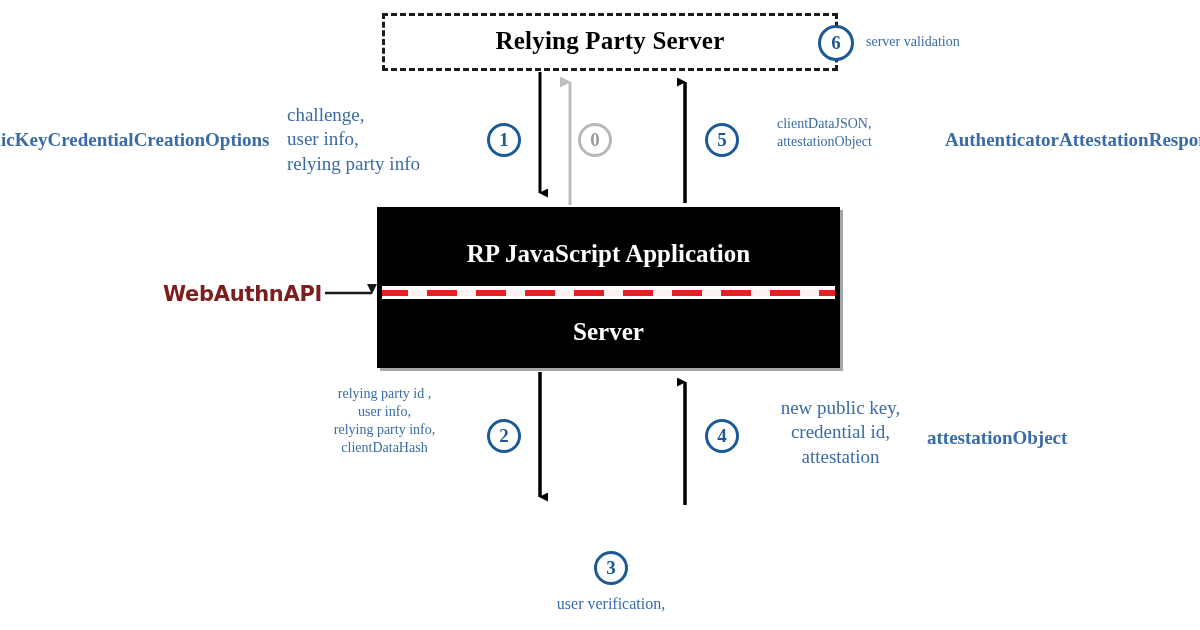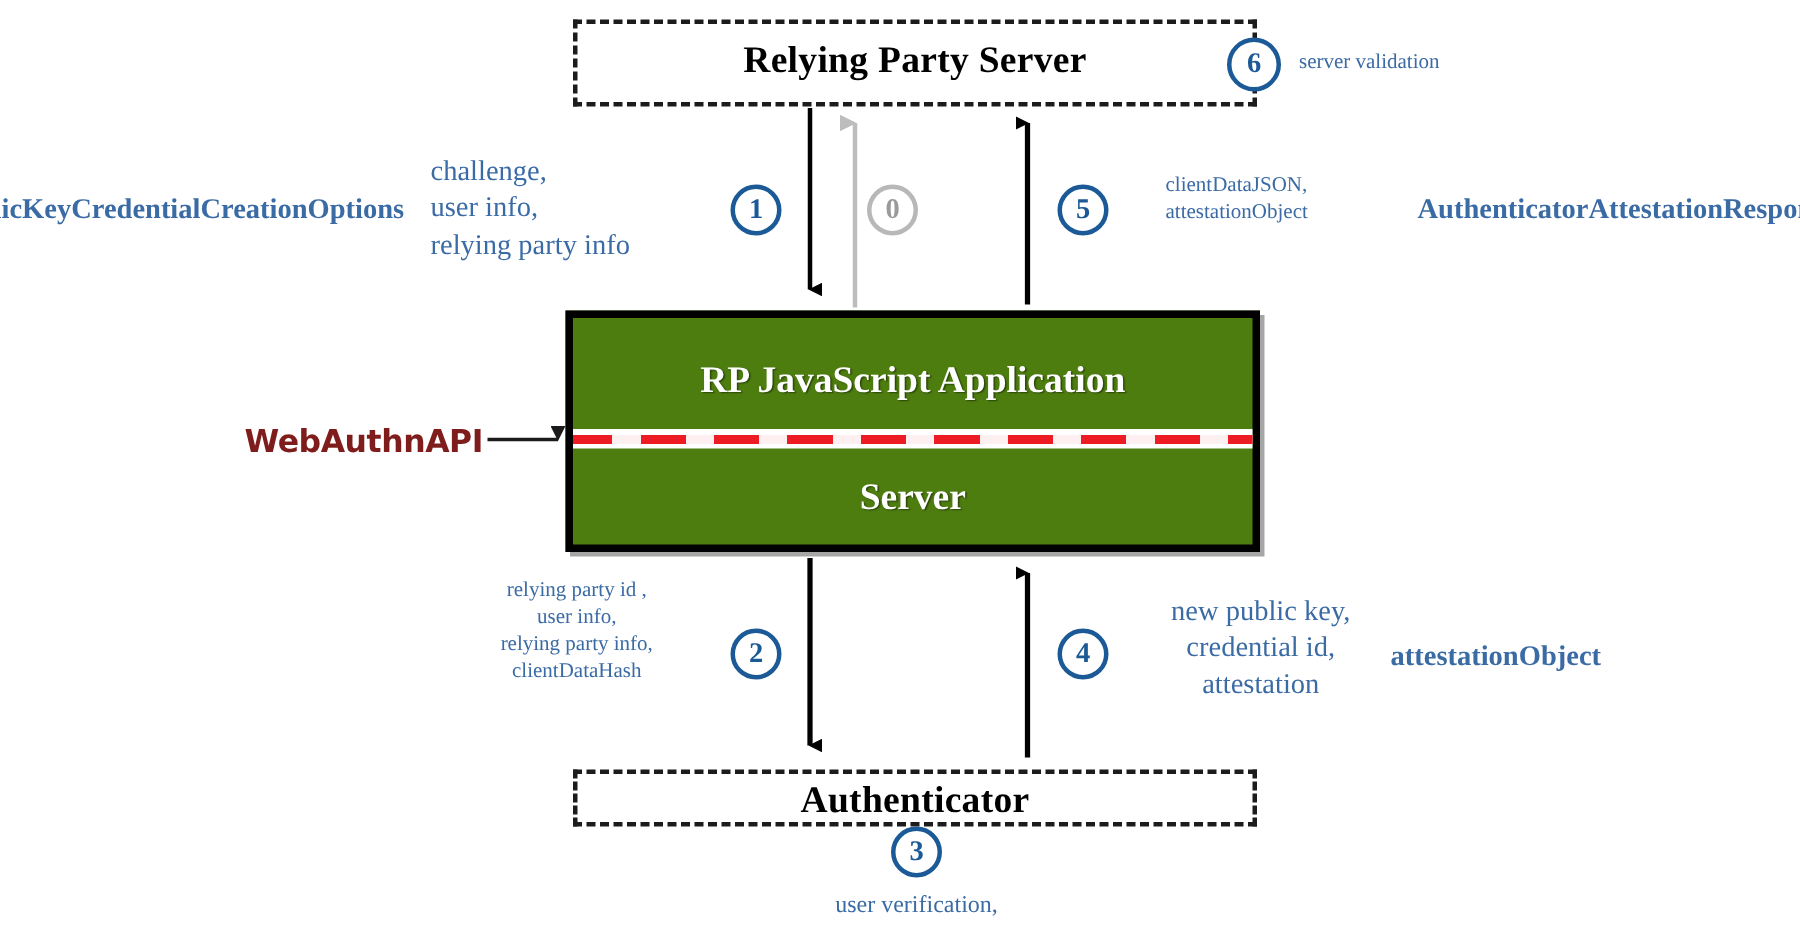--- a/index.html
+++ b/index.html
@@ -38,21 +38,21 @@
     letter-spacing: 0.2px;
   }
 
   
   #browser-block {
     position: absolute;
     left: 377px;
     top: 207px;
     width: 463px;
     height: 161px;
-    background: #4d7c0f;
+    background: #000000;
     border: 5px solid #000000;
     box-sizing: border-box;
     box-shadow: 3px 3px 0 rgba(0,0,0,0.35);
   }
   .block-label {
     position: absolute;
     width: 100%;
     text-align: center;
     color: #ffffff;
     font-weight: bold;
@@ -228,22 +228,19 @@
     <span>2</span>
   </div>
 
   <div class="step blue" style="left:705px; top:419px; width:34px; height:34px; font-size:19px;">
     <span>4</span>
   </div>
   <div class="lbl center" style="left:748px; top:396px; width:185px; text-align:center; font-size:19px;">new public key,
 credential id,
 attestation</div>
 
-  <div class="dashed-box" style="left:382px; top:513px; width:456px; height:38px;">
-    <div class="box-title" style="top:4px; font-size:25px;">Authenticator</div>
-  </div>
 
   <div class="step blue" style="left:594px; top:551px; width:34px; height:34px; font-size:19px;">
     <span>3</span>
   </div>
   <div class="lbl center" style="left:511px; top:594px; width:200px; text-align:center; font-size:16px;">user verification,</div>
 
 </div>
 
 </body></html>

